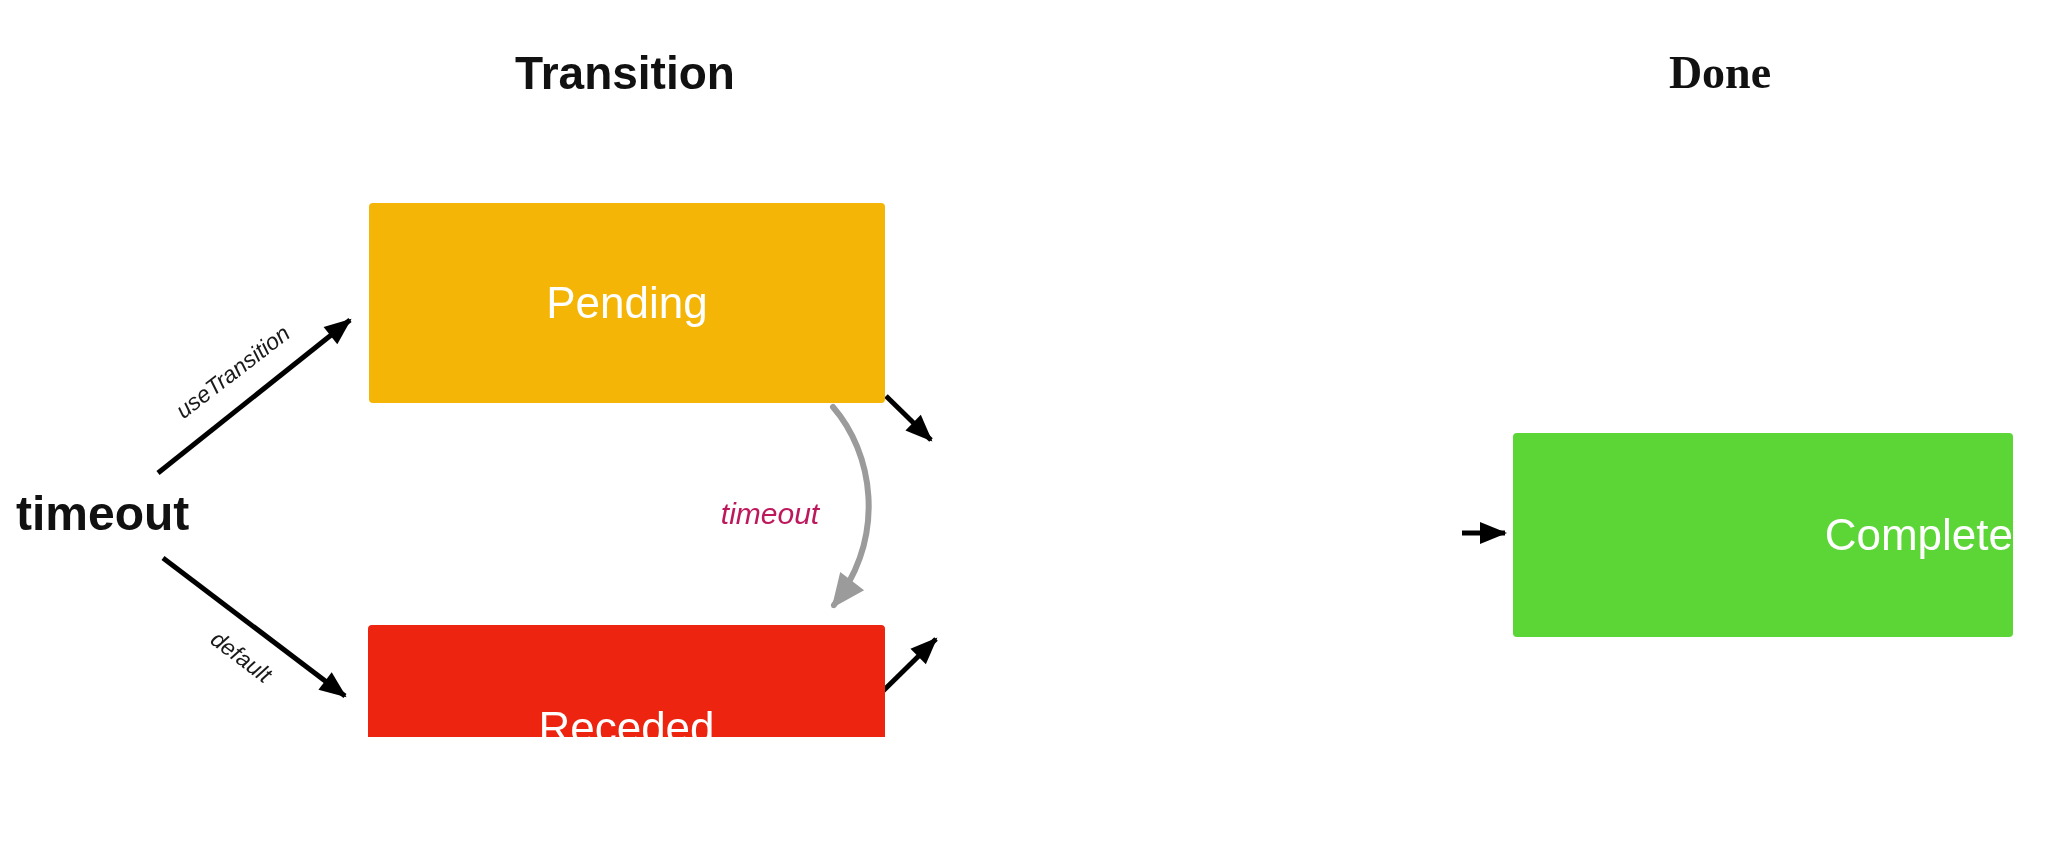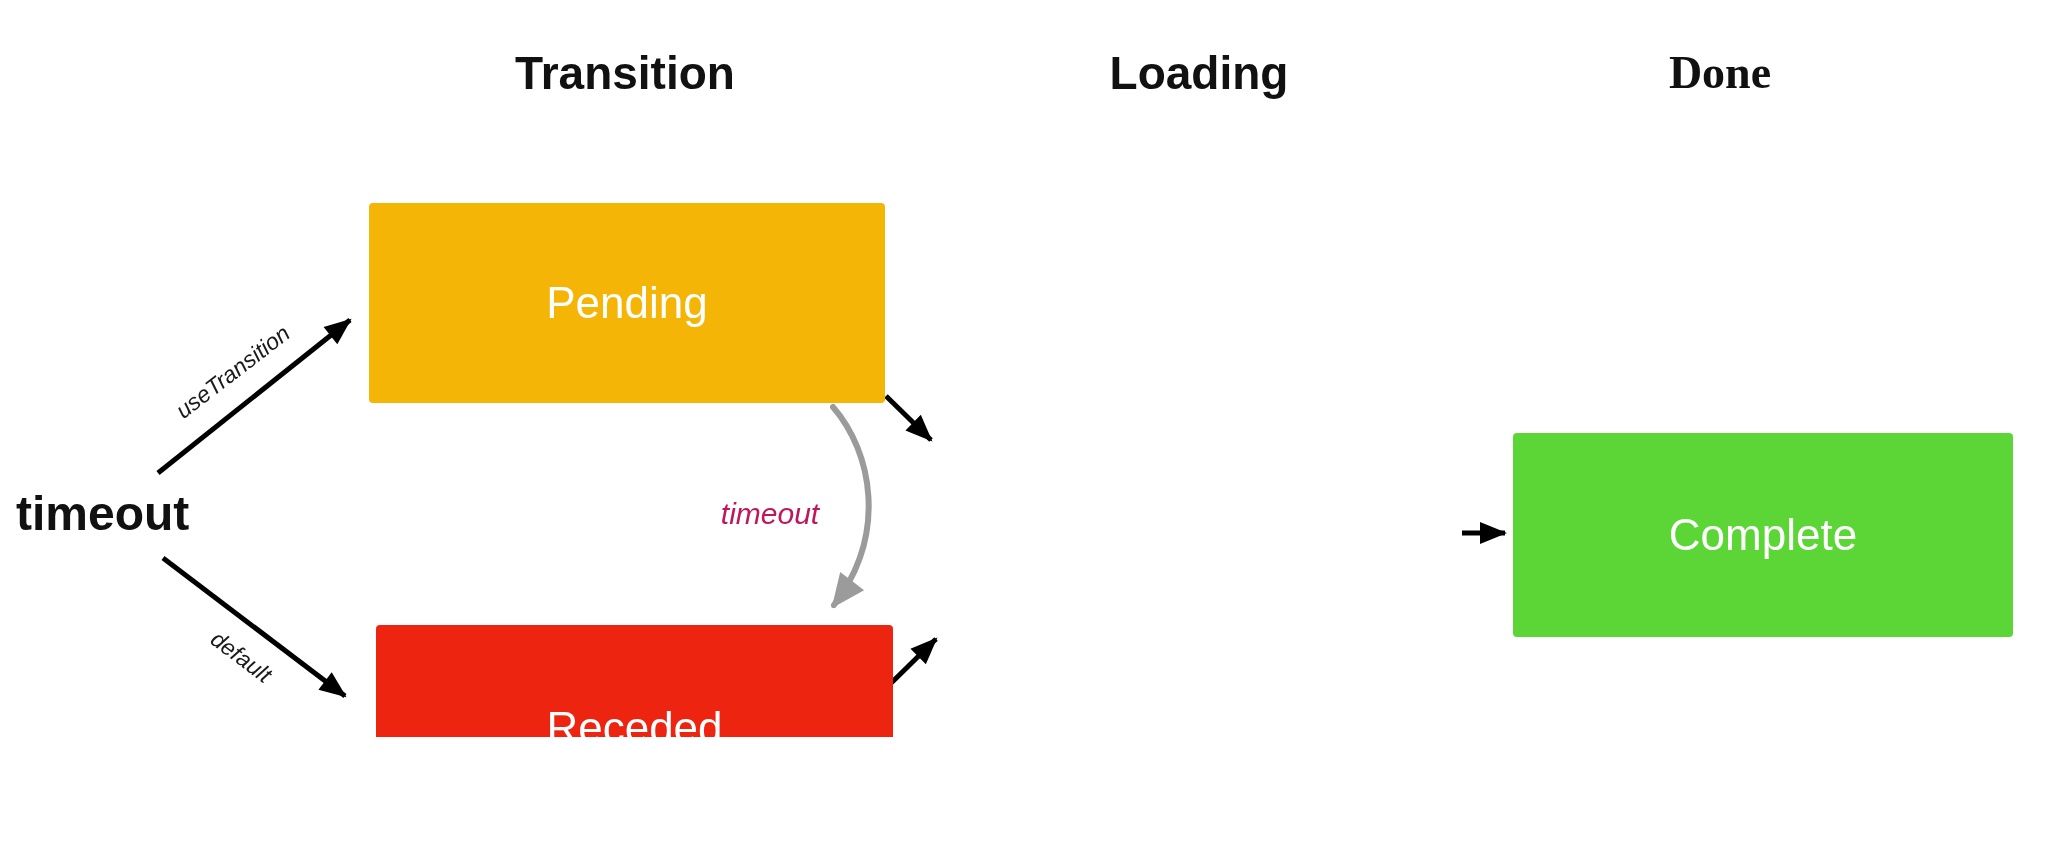--- a/index.html
+++ b/index.html
@@ -89,21 +89,20 @@
     width: 2048px;
     height: 868px;
   }
 </style>
 </head>
 <body>
 
 <div class="canvas">
 
   <div class="col-header transition">Transition</div>
-  <div class="col-header loading">Loading</div>
   <div class="col-header done">Done</div>
 
   <div class="root-label">timeout</div>
 
   <svg class="arrow-layer" width="2048" height="868" viewBox="0 0 2048 868">
     <defs>
       <marker id="head-black" markerUnits="userSpaceOnUse" markerWidth="30" markerHeight="26" viewBox="0 0 30 26" refX="26" refY="13" orient="auto">
         <path d="M1,2 L28,13 L1,24 Z" fill="#000000"></path>
       </marker>
       <marker id="head-gray" markerUnits="userSpaceOnUse" markerWidth="40" markerHeight="36" viewBox="0 0 40 36" refX="32" refY="18" orient="auto">
@@ -121,26 +120,26 @@
 
     <line x1="1462" y1="533" x2="1505" y2="533" stroke="#000000" stroke-width="5" marker-end="url(#head-black)"></line>
 
     <path d="M 833 407 C 872 452, 888 534, 834 605" fill="none" stroke="#9B9B9B" stroke-width="6" stroke-linecap="round" marker-end="url(#head-gray)"></path>
   </svg>
 
   <div class="node pending" style="background-color: rgb(244, 181, 6);">
     <span>Pending</span>
   </div>
 
-  <div class="node receded" style="background-color: rgb(236, 36, 16); margin-left: 8px;">
+  <div class="node receded" style="background-color: rgb(236, 36, 16);">
     <span>Receded</span>
   </div>
 
 
-  <div class="node complete" style="background-color: rgb(92, 214, 54);">
+  <div class="node complete" style="background-color: rgb(92, 214, 54); justify-content: flex-end;">
     <span>Complete</span>
   </div>
 
   <div class="edge-label usetransition">useTransition</div>
   <div class="edge-label default">default</div>
   <div class="edge-label timeout">timeout</div>
 
 </div>
 
 </body></html>

